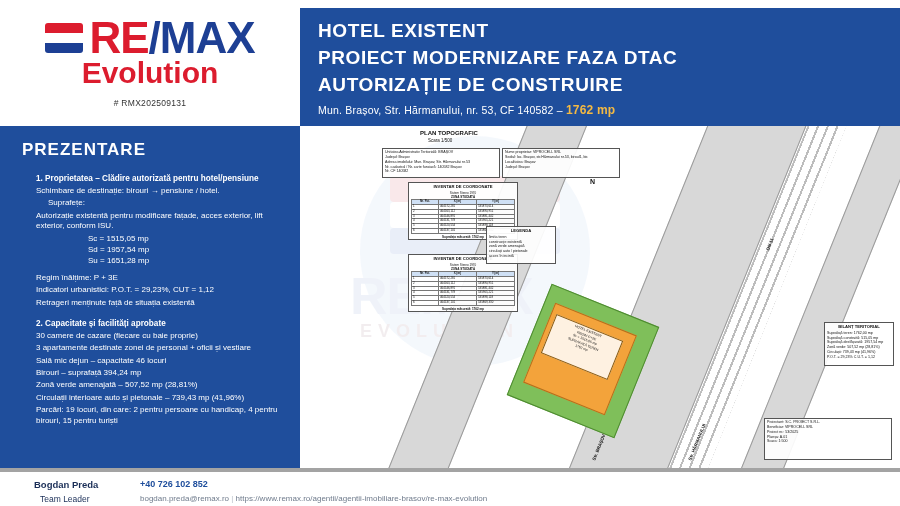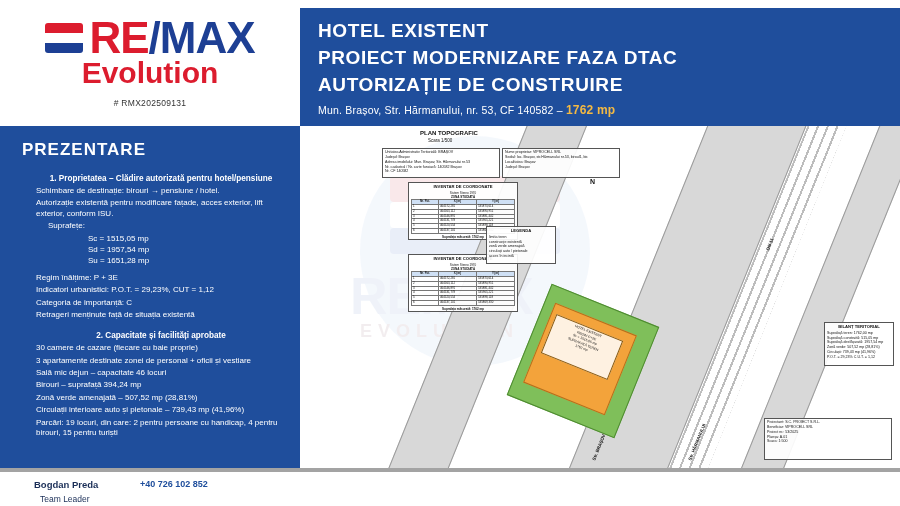--- a/index.html
+++ b/index.html
@@ -40,21 +40,21 @@
   .h-title3 { font-size:19px; font-weight:bold; letter-spacing:0.6px; margin:0 0 7px 0; }
   .h-sub { font-size:10.5px; letter-spacing:0.2px; }
   .h-sub .mp { color:#f4b942; font-weight:bold; font-size:12px; }
 
   
   .left-panel {
     position:absolute; left:0; top:118px; width:300px; height:342px;
     background:#1f4e9c; color:#ffffff; padding:14px 14px 0 22px;
   }
   .prezentare { font-size:17px; letter-spacing:1px; font-weight:bold; margin:0 0 14px 0; }
-  .sec-title { font-size:8.2px; font-weight:bold; margin:0 0 3px 0; padding-left:14px;text-align:center; }
+  .sec-title { font-size:8.2px; font-weight:bold; margin:0 0 3px 0; padding-left:14px; }
   .line { font-size:8px; margin:0 0 2px 0; padding-left:14px; line-height:1.3; }
   .line.indent { padding-left:26px; }
   .line.indent2 { padding-left:66px; }
   .line.tight { margin-bottom:1px; }
   .gap { height:9px; }
   .gap-s { height:5px; }
 
   
   .plan {
     position:absolute; left:300px; top:118px; width:600px; height:342px;
@@ -146,31 +146,30 @@
         <span>Mun. Brașov, Str. Hărmanului,  nr. 53, CF 140582 – </span><span class="mp">1762 mp</span>
       </div>
     </div>
   </div>
 
   <div class="left-panel">
     <div class="prezentare">PREZENTARE</div>
 
     <div class="sec-title">1. Proprietatea – Clădire autorizată pentru hotel/pensiune</div>
     <div class="line">Schimbare de destinație: birouri → pensiune / hotel.</div>
+    <div class="line indent">Suprafețe:</div>
+
     <div class="line">Autorizație existentă pentru modificare fațade, acces exterior, lift exterior, conform ISU.</div>
-
-    <div class="line indent">Suprafețe:</div>
     <div class="line indent2 tight">Sc = 1515,05 mp</div>
     <div class="line indent2 tight">Sd = 1957,54 mp</div>
     <div class="line indent2 tight">Su = 1651,28 mp</div>
 
     <div class="gap-s"></div>
     <div class="line">Regim înălțime: P + 3E</div>
     <div class="line">Indicatori urbanistici: P.O.T. = 29,23%, CUT = 1,12</div>
-    <div class="line">Categoria de importanță: C</div>
     <div class="line">Retrageri menținute față de situația existentă</div>
 
     <div class="gap"></div>
     <div class="sec-title">2. Capacitate și facilități aprobate</div>
     <div class="line">30 camere de cazare (fiecare cu baie proprie)</div>
     <div class="line">3 apartamente destinate zonei de personal + oficii și vestiare</div>
     <div class="line">Sală mic dejun – capacitate 46 locuri</div>
     <div class="line">Birouri – suprafață 394,24 mp</div>
     <div class="line">Zonă verde amenajată – 507,52 mp (28,81%)</div>
     <div class="line">Circulații interioare auto și pietonale – 739,43 mp (41,96%)</div>
@@ -349,15 +348,20 @@
       <div class="plan-label b" style="left:470px; top:120px; transform:rotate(-68deg); transform-origin:left bottom;">DN 11</div>
 
       <div class="north" style="left:290px; top:52px;">N</div>
     </div>
   </div>
 
   <div class="footer">
     <div class="agent-name">Bogdan Preda</div>
     <div class="agent-role">Team Leader</div>
     <div class="agent-phone">+40 726 102 852</div>
+    <div class="agent-mail">
+      <span>bogdan.preda@remax.ro</span>
+      <span class="sep">|</span>
+      <span>https://www.remax.ro/agentii/agentii-imobiliare-brasov/re-max-evolution</span>
+    </div>
   </div>
 
 </div>
 
 </body></html>

